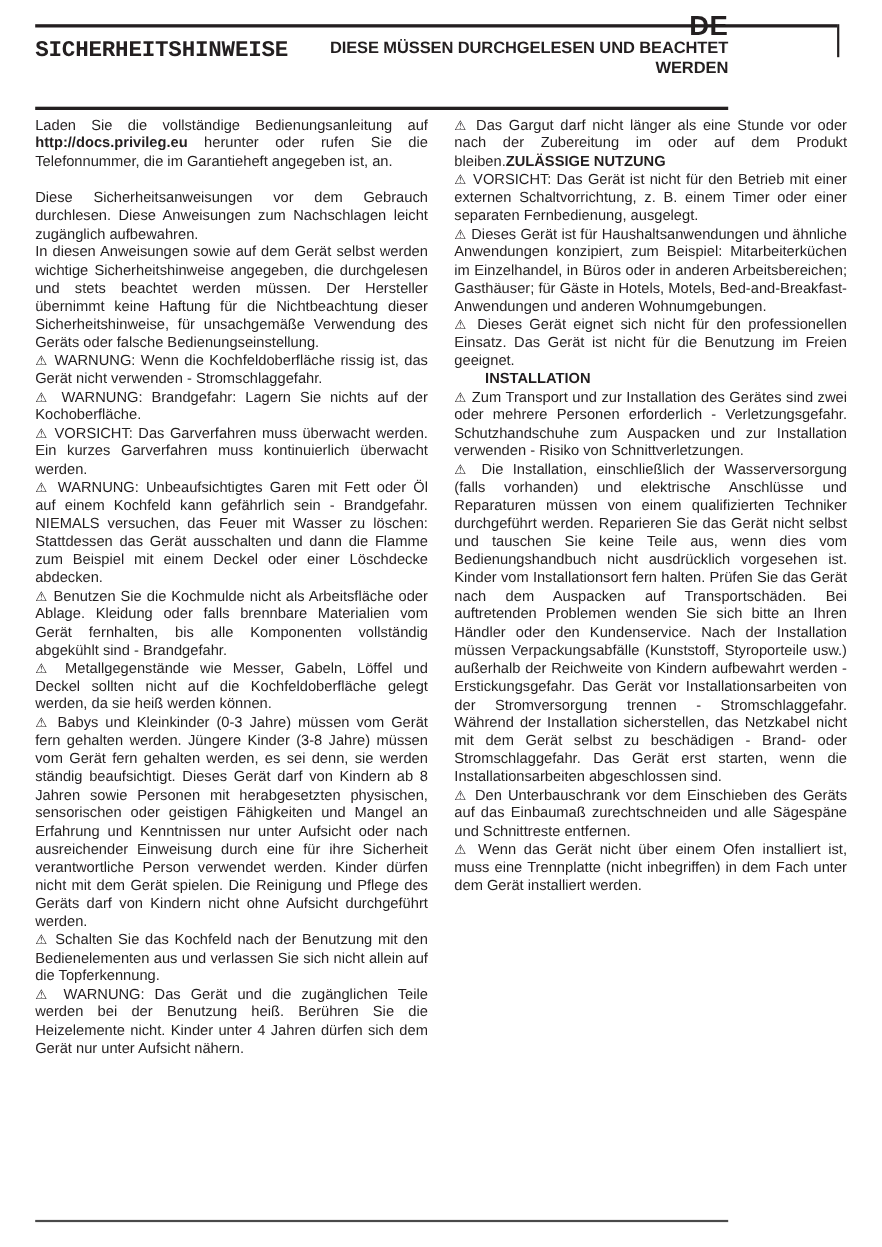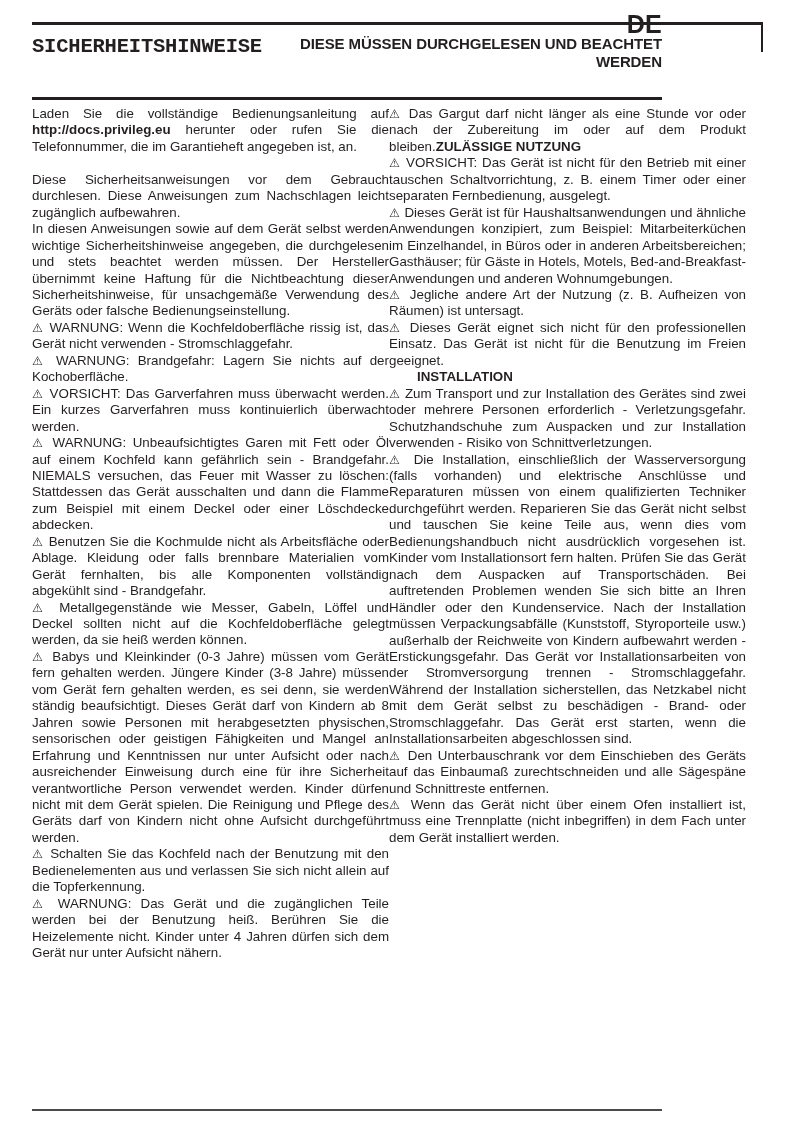--- a/index.html
+++ b/index.html
@@ -90,20 +90,21 @@
     background: #231f20;
   }
 
   
   .columns {
     position: absolute;
     left: 32px;
     top: 106px;
     width: 738px;
     display: flex;
+    gap: 24px;
   }
   .col {
     width: 357px;
     font-size: 13.35px;
     line-height: 16.45px;
     text-align: justify;
     text-justify: inter-word;
     -webkit-hyphens: none;
     hyphens: none;
   }
@@ -189,25 +190,24 @@
       <p class="last-line-left"><span class="warn">⚠</span> <span>Schalten Sie das Kochfeld nach der Benutzung mit den Bedienelementen aus und verlassen Sie sich nicht allein auf die Topferkennung.</span></p>
 
       <p class="last-line-left"><span class="warn">⚠</span> <span>WARNUNG: Das Gerät und die zugänglichen Teile werden bei der Benutzung heiß. Berühren Sie die Heizelemente nicht. Kinder unter 4 Jahren dürfen sich dem Gerät nur unter Aufsicht nähern.</span></p>
 
     </div>
 
     <div class="col">
 
       <p class="last-line-left"><span class="warn">⚠</span> <span>Das Gargut darf nicht länger als eine Stunde vor oder nach der Zubereitung im oder auf dem Produkt bleiben.</span><span class="inline-head">ZULÄSSIGE NUTZUNG</span></p>
 
-      <p class="last-line-left"><span class="warn">⚠</span> <span>VORSICHT: Das Gerät ist nicht für den Betrieb mit einer tauschen Schaltvorrichtung, z. B. einem Timer oder einer separaten Fernbedienung, ausgelegt.</span></p>
+      <p class="last-line-left"><span class="warn">⚠</span> <span>VORSICHT: Das Gerät ist nicht für den Betrieb mit einer externen Schaltvorrichtung, z. B. einem Timer oder einer separaten Fernbedienung, ausgelegt.</span></p>
 
       <p class="last-line-left"><span class="warn">⚠</span> <span>Dieses Gerät ist für Haushaltsanwendungen und ähnliche Anwendungen konzipiert, zum Beispiel: Mitarbeiterküchen im Einzelhandel, in Büros oder in anderen Arbeitsbereichen; Gasthäuser; für Gäste in Hotels, Motels, Bed-and-Breakfast-Anwendungen und anderen Wohnumgebungen.</span></p>
 
-      <p class="last-line-left"><span class="warn">⚠</span> <span>Jegliche andere Art der Nutzung (z. B. Aufheizen von Räumen) ist untersagt.</span></p>
 
       <p class="last-line-left"><span class="warn">⚠</span> <span>Dieses Gerät eignet sich nicht für den professionellen Einsatz. Das Gerät ist nicht für die Benutzung im Freien geeignet.</span></p>
 
 
       <p class="sec-head">INSTALLATION</p>
 
       <p class="last-line-left"><span class="warn">⚠</span> <span>Zum Transport und zur Installation des Gerätes sind zwei oder mehrere Personen erforderlich - Verletzungsgefahr. Schutzhandschuhe zum Auspacken und zur Installation verwenden - Risiko von Schnittverletzungen.</span></p>
 
       <p class="last-line-left"><span class="warn">⚠</span> <span>Die Installation, einschließlich der Wasserversorgung (falls vorhanden) und elektrische Anschlüsse und Reparaturen müssen von einem qualifizierten Techniker durchgeführt werden. Reparieren Sie das Gerät nicht selbst und tauschen Sie keine Teile aus, wenn dies vom Bedienungshandbuch nicht ausdrücklich vorgesehen ist. Kinder vom Installationsort fern halten. Prüfen Sie das Gerät nach dem Auspacken auf Transportschäden. Bei auftretenden Problemen wenden Sie sich bitte an Ihren Händler oder den Kundenservice. Nach der Installation müssen Verpackungsabfälle (Kunststoff, Styroporteile usw.) außerhalb der Reichweite von Kindern aufbewahrt werden - Erstickungsgefahr. Das Gerät vor Installationsarbeiten von der Stromversorgung trennen - Stromschlaggefahr. Während der Installation sicherstellen, das Netzkabel nicht mit dem Gerät selbst zu beschädigen - Brand- oder Stromschlaggefahr. Das Gerät erst starten, wenn die Installationsarbeiten abgeschlossen sind.</span></p>
 

